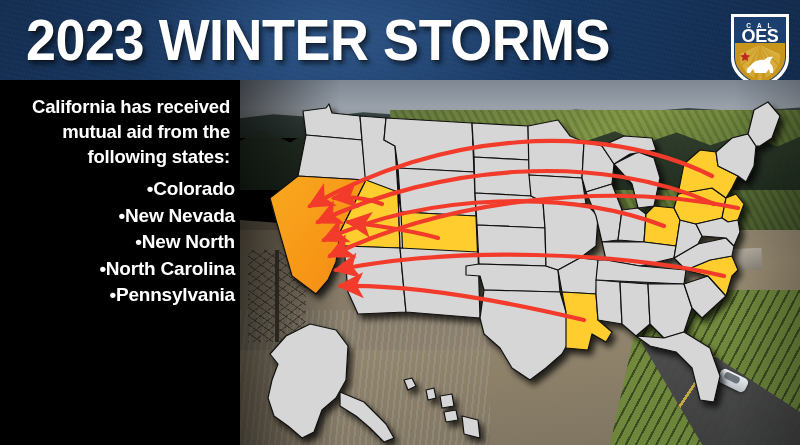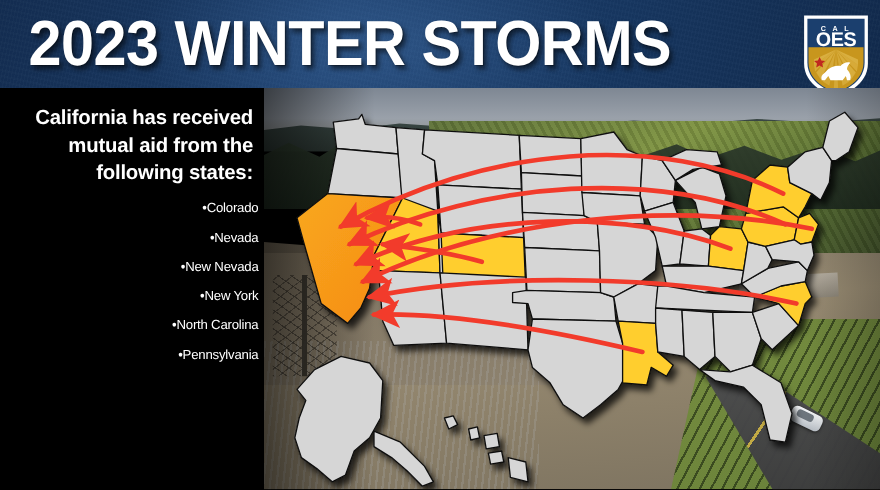--- a/index.html
+++ b/index.html
@@ -26,21 +26,21 @@
   
   .logo{position:absolute;right:8px;top:12px;width:64px;height:78px;}
   .logo svg{display:block;}
 
   
   .sidebar{position:absolute;left:0;top:80px;width:240px;height:365px;background:#000;}
   .lead{position:absolute;left:14px;top:14px;width:216px;
         color:#fff;font-size:18.5px;font-weight:bold;line-height:25px;
         letter-spacing:-.2px;}
   .state-list{position:absolute;left:25px;top:96px;width:210px;list-style:none;margin:0;padding:0;}
-  .state-list li{color:#fff;font-size:12px;font-weight:normal;line-height:26.6px;
+  .state-list li{color:#fff;font-size:19px;font-weight:bold;line-height:26.6px;
                  letter-spacing:-.2px;white-space:nowrap;}
   .state-list li .b{display:inline-block;width:11px;}
 
   
   .photo{position:absolute;left:240px;top:80px;width:560px;height:365px;overflow:hidden;}
   .sky{position:absolute;left:0;top:0;width:560px;height:46px;
        background:linear-gradient(#7e8793,#9aa1aa 60%,#8d8f8c);}
   .ridge{position:absolute;left:0;top:24px;width:560px;height:34px;
        background:linear-gradient(#3c4a47,#2b3632);
        clip-path:polygon(0 42%,6% 30%,14% 40%,22% 24%,30% 34%,40% 20%,50% 30%,60% 16%,70% 26%,80% 12%,90% 22%,100% 10%,100% 100%,0 100%);}
@@ -121,23 +121,22 @@
         <text x="32" y="30" text-anchor="middle" fill="#ffffff" font-family="'Liberation Sans', sans-serif" font-size="18" font-weight="bold" letter-spacing="-.4">OES</text>
       </svg>
     </div>
   </div>
 
   <div class="sidebar">
     <div class="lead">California has received mutual aid from the following states:</div>
 
     <ul class="state-list">
       <li><span class="b">•</span><span>Colorado</span></li>
-      <li><span class="b">•</span><span>Nevada</span></li>
       <li><span class="b">•</span><span>New Nevada</span></li>
-      <li><span class="b">•</span><span>New York</span></li>
+      <li><span class="b">•</span><span>New North</span></li>
       <li><span class="b">•</span><span>North Carolina</span></li>
       <li><span class="b">•</span><span>Pennsylvania</span></li>
     </ul>
 
   </div>
 
   <div class="photo">
     <div class="sky"></div>
     <div class="ridge"></div>
     <div class="hills">

